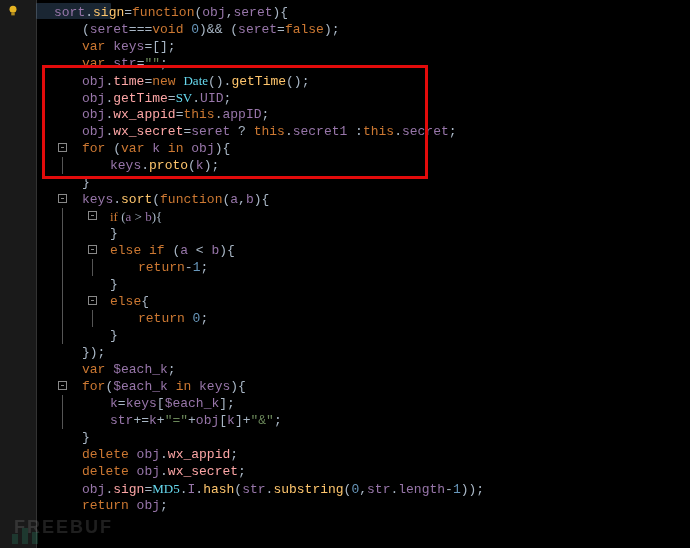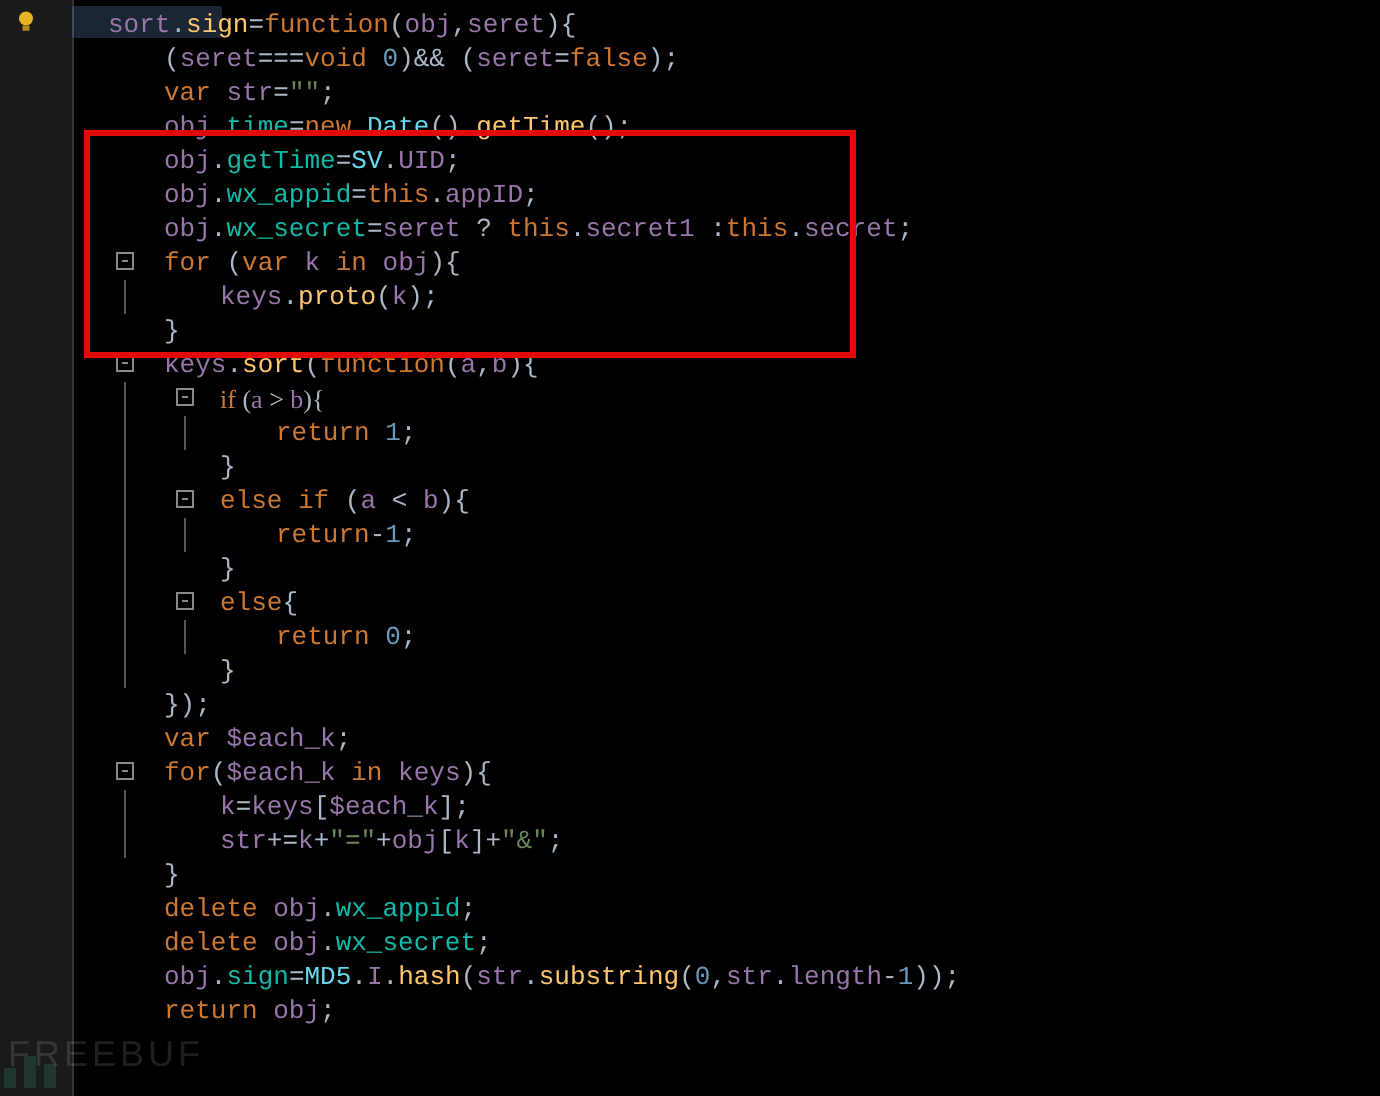--- a/index.html
+++ b/index.html
@@ -81,78 +81,78 @@
     background: rgba(102,153,204,0.25);
     border-radius: 1px;
   }
   .redbox {
     position: absolute;
     border: 3px solid #e20b0b;
     pointer-events: none;
   }
   .watermark {
     position: absolute;
-    left: 4px;
+    left: 14px;
     bottom: 10px;
     font-family: Arial, sans-serif;
     font-size: 18px;
     letter-spacing: 2px;
     color: rgba(255,255,255,0.12);
-    font-weight: normal;
+    font-weight: bold;
     pointer-events: none;
   }
   .wm-bars {
     position: absolute;
     left: -2px;
     bottom: -6px;
     display: flex;
     gap: 4px;
     align-items: flex-end;
     opacity: 0.18;
   }
   .wm-bars span { display:block; width:6px; background:#35c18f; }
   
   .kw { color: #cc7832; }      
   .pl { color: #a9b7c6; }      
   .id { color: #9876aa; }      
   .fn { color: #ffc66d; }      
   .nm { color: #6897bb; }      
-  .cl { color: #66d9ef; }      
-  .prp{ color: #14b8a6; }      
+  .cl { color: #66d9ef; font-family: Liberation Serif, serif; }      
+  .prp{ color: #fca5a5; }      
   .str{ color: #6a8759; }
 </style>
 </head>
 <body>
 
 <div class="editor">
   <div class="gutter">
     <div class="bulb">
       <svg viewBox="0 0 16 16">
           <circle cx="8" cy="6" r="4" fill="#e6b422"></circle>
           <rect x="6" y="10" width="4" height="3" fill="#b08a1e"></rect>
         </svg>
     </div>
   </div>
 
   <div class="top-hl"></div>
 
   <div class="code-area" id="code">
       <div class="line"><span style="padding-left: 10px;"><span class="id">sort</span><span class="pl">.</span><span class="fn">sign</span><span class="pl">=</span><span class="kw">function</span><span class="pl">(</span><span class="id">obj</span><span class="pl">,</span><span class="id">seret</span><span class="pl">){</span></span></div>
       <div class="line"><span style="padding-left: 38px;"><span class="pl">(</span><span class="id">seret</span><span class="pl">===</span><span class="kw">void </span><span class="nm">0</span><span class="pl">)&amp;&amp; (</span><span class="id">seret</span><span class="pl">=</span><span class="kw">false</span><span class="pl">);</span></span></div>
+      <div class="line"><span style="padding-left: 38px;"><span class="kw">var </span><span class="id">keys</span><span class="pl">=[];</span></span></div>
       <div class="line"><span style="padding-left: 38px;"><span class="kw">var </span><span class="id">str</span><span class="pl">=</span><span class="str">""</span><span class="pl">;</span></span></div>
       <div class="line"><span style="padding-left: 38px;"><span class="id">obj</span><span class="pl">.</span><span class="prp">time</span><span class="pl">=</span><span class="kw">new </span><span class="cl">Date</span><span class="pl">().</span><span class="fn">getTime</span><span class="pl">();</span></span></div>
       <div class="line"><span style="padding-left: 38px;"><span class="id">obj</span><span class="pl">.</span><span class="prp">getTime</span><span class="pl">=</span><span class="cl">SV</span><span class="pl">.</span><span class="id">UID</span><span class="pl">;</span></span></div>
       <div class="line"><span style="padding-left: 38px;"><span class="id">obj</span><span class="pl">.</span><span class="prp">wx_appid</span><span class="pl">=</span><span class="kw">this</span><span class="pl">.</span><span class="id">appID</span><span class="pl">;</span></span></div>
       <div class="line"><span style="padding-left: 38px;"><span class="id">obj</span><span class="pl">.</span><span class="prp">wx_secret</span><span class="pl">=</span><span class="id">seret</span><span class="pl"> ? </span><span class="kw">this</span><span class="pl">.</span><span class="id">secret1</span><span class="pl"> :</span><span class="kw">this</span><span class="pl">.</span><span class="id">secret</span><span class="pl">;</span></span></div>
       <div class="line"><div class="fold" style="left: 14px;"></div><span style="padding-left: 38px;"><span class="kw">for </span><span class="pl">(</span><span class="kw">var </span><span class="id">k</span><span class="kw"> in </span><span class="id">obj</span><span class="pl">){</span></span></div>
       <div class="line"><div class="guide" style="left: 18px;"></div><span style="padding-left: 66px;"><span class="id">keys</span><span class="pl">.</span><span class="fn">proto</span><span class="pl">(</span><span class="id">k</span><span class="pl">);</span></span></div>
       <div class="line"><span style="padding-left: 38px;"><span class="pl">}</span></span></div>
       <div class="line"><div class="fold" style="left: 14px;"></div><span style="padding-left: 38px;"><span class="id">keys</span><span class="pl">.</span><span class="fn">sort</span><span class="pl">(</span><span class="kw">function</span><span class="pl">(</span><span class="id">a</span><span class="pl">,</span><span class="id">b</span><span class="pl">){</span></span></div>
       <div class="line"><div class="guide" style="left: 18px;"></div><div class="fold" style="left: 44px;"></div><span style="padding-left: 66px; font-family: Liberation Serif, serif;"><span class="kw">if </span><span class="pl">(</span><span class="id">a</span><span class="pl"> &gt; </span><span class="id">b</span><span class="pl">){</span></span></div>
-      <div class="line"><div class="guide" style="left: 18px;"></div><div class="guide" style="left: 48px;"></div><span style="padding-left: 94px;"><span class="kw">return </span><span class="nm">1</span><span class="pl">;</span></span></div>
       <div class="line"><div class="guide" style="left: 18px;"></div><span style="padding-left: 66px;"><span class="pl">}</span></span></div>
       <div class="line"><div class="guide" style="left: 18px;"></div><div class="fold" style="left: 44px;"></div><span style="padding-left: 66px;"><span class="kw">else if </span><span class="pl">(</span><span class="id">a</span><span class="pl"> &lt; </span><span class="id">b</span><span class="pl">){</span></span></div>
       <div class="line"><div class="guide" style="left: 18px;"></div><div class="guide" style="left: 48px;"></div><span style="padding-left: 94px;"><span class="kw">return</span><span class="pl">-</span><span class="nm">1</span><span class="pl">;</span></span></div>
       <div class="line"><div class="guide" style="left: 18px;"></div><span style="padding-left: 66px;"><span class="pl">}</span></span></div>
       <div class="line"><div class="guide" style="left: 18px;"></div><div class="fold" style="left: 44px;"></div><span style="padding-left: 66px;"><span class="kw">else</span><span class="pl">{</span></span></div>
       <div class="line"><div class="guide" style="left: 18px;"></div><div class="guide" style="left: 48px;"></div><span style="padding-left: 94px;"><span class="kw">return </span><span class="nm">0</span><span class="pl">;</span></span></div>
       <div class="line"><div class="guide" style="left: 18px;"></div><span style="padding-left: 66px;"><span class="pl">}</span></span></div>
       <div class="line"><span style="padding-left: 38px;"><span class="pl">});</span></span></div>
       <div class="line"><span style="padding-left: 38px;"><span class="kw">var </span><span class="id">$each_k</span><span class="pl">;</span></span></div>
       <div class="line"><div class="fold" style="left: 14px;"></div><span style="padding-left: 38px;"><span class="kw">for</span><span class="pl">(</span><span class="id">$each_k</span><span class="kw"> in </span><span class="id">keys</span><span class="pl">){</span></span></div>

